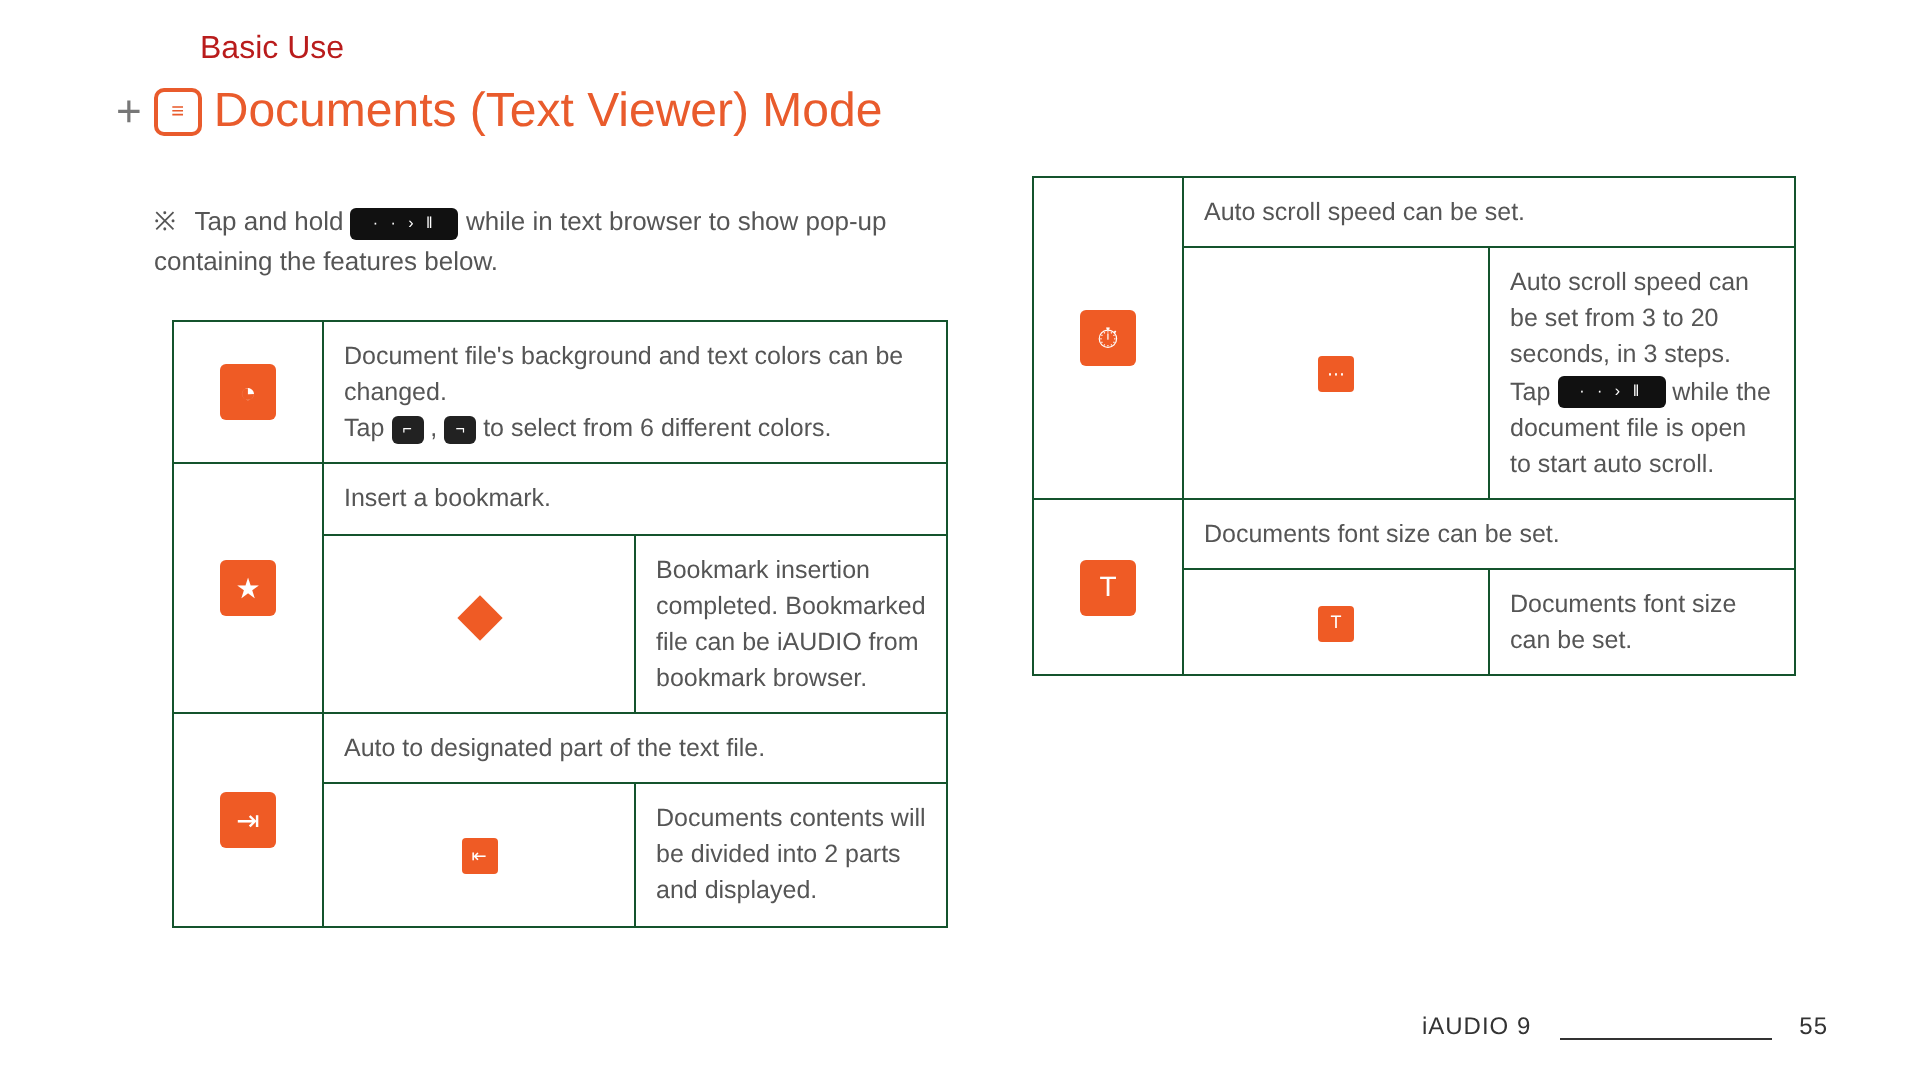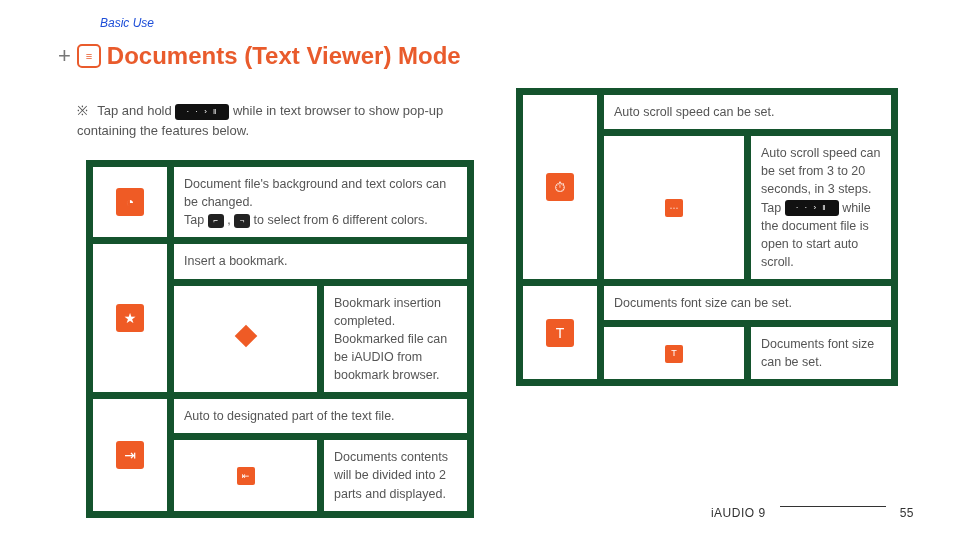--- a/index.html
+++ b/index.html
@@ -7,54 +7,54 @@
   width:954px;height:540px;
   font-family:"Helvetica Neue",Helvetica,Arial,sans-serif;
   font-weight:300;
   color:#555;
   background:#fff;
   position:relative;
   box-sizing:border-box;
 }
 .section-label{
   position:absolute;left:100px;top:16px;
-  font-size:12px;color:#1d4ed8;font-weight:300;font-style:italic;
+  font-size:16px;color:#b91c1c;font-weight:300;
 }
 .title-row{
   position:absolute;left:58px;top:42px;
   display:flex;align-items:center;gap:6px;
 }
 .plus{font-size:22px;color:#777;font-weight:300}
 .title-icon{
   width:20px;height:20px;border:2px solid #e95b2c;border-radius:5px;
   display:flex;align-items:center;justify-content:center;
   color:#e95b2c;font-size:11px;line-height:1;font-weight:600;
 }
-.title-text{font-size:24px;color:#e95b2c;font-weight:700}
+.title-text{font-size:24px;color:#e95b2c;font-weight:400}
 .intro{
   position:absolute;left:77px;top:101px;width:400px;
   font-size:13px;line-height:1.5;color:#555;
 }
 .intro .asterisk{margin-right:6px}
 .pill{
   display:inline-flex;align-items:center;justify-content:center;
   width:54px;height:16px;background:#111;border-radius:3px;
   color:#fff;font-size:8px;letter-spacing:2px;vertical-align:middle;
 }
 .key{
   display:inline-flex;align-items:center;justify-content:center;
   width:16px;height:14px;border-radius:3px;background:#222;
   color:#fff;font-size:8px;vertical-align:middle;
 }
 table.feat{
   border-collapse:collapse;table-layout:fixed;
   font-size:12.5px;line-height:1.45;color:#555;
 }
 table.feat td{
-  border:7px solid #14532d;padding:8px 10px;vertical-align:middle;
+  border:1px solid #14532d;padding:8px 10px;vertical-align:middle;
 }
 .col-ico{width:54px;text-align:center}
 .col-sub{width:56px;text-align:center}
 .big-ico{
   width:28px;height:28px;background:#ef5b25;border-radius:3px;
   display:inline-flex;align-items:center;justify-content:center;
   color:#fff;font-size:14px;
 }
 .sm-ico{
   width:18px;height:18px;background:#ef5b25;border-radius:2px;
@@ -63,21 +63,21 @@
 }
 .diamond{
   width:16px;height:16px;background:#ef5b25;transform:rotate(45deg);
   display:inline-block;
 }
 .left-table{position:absolute;left:86px;top:160px;width:388px}
 .right-table{position:absolute;left:516px;top:88px;width:382px}
 
 .footer{
   position:absolute;left:0;right:0;bottom:20px;
-  display:flex;align-items:flex-start;justify-content:flex-end;
+  display:flex;align-items:flex-end;justify-content:flex-end;
   padding-right:40px;font-size:12px;color:#333;letter-spacing:.5px;
 }
 .foot-line{height:1px;background:#333;width:106px;margin:0 14px}
 </style>
 </head>
 <body>
 
 <div class="section-label">Basic Use</div>
 
 <div class="title-row">

